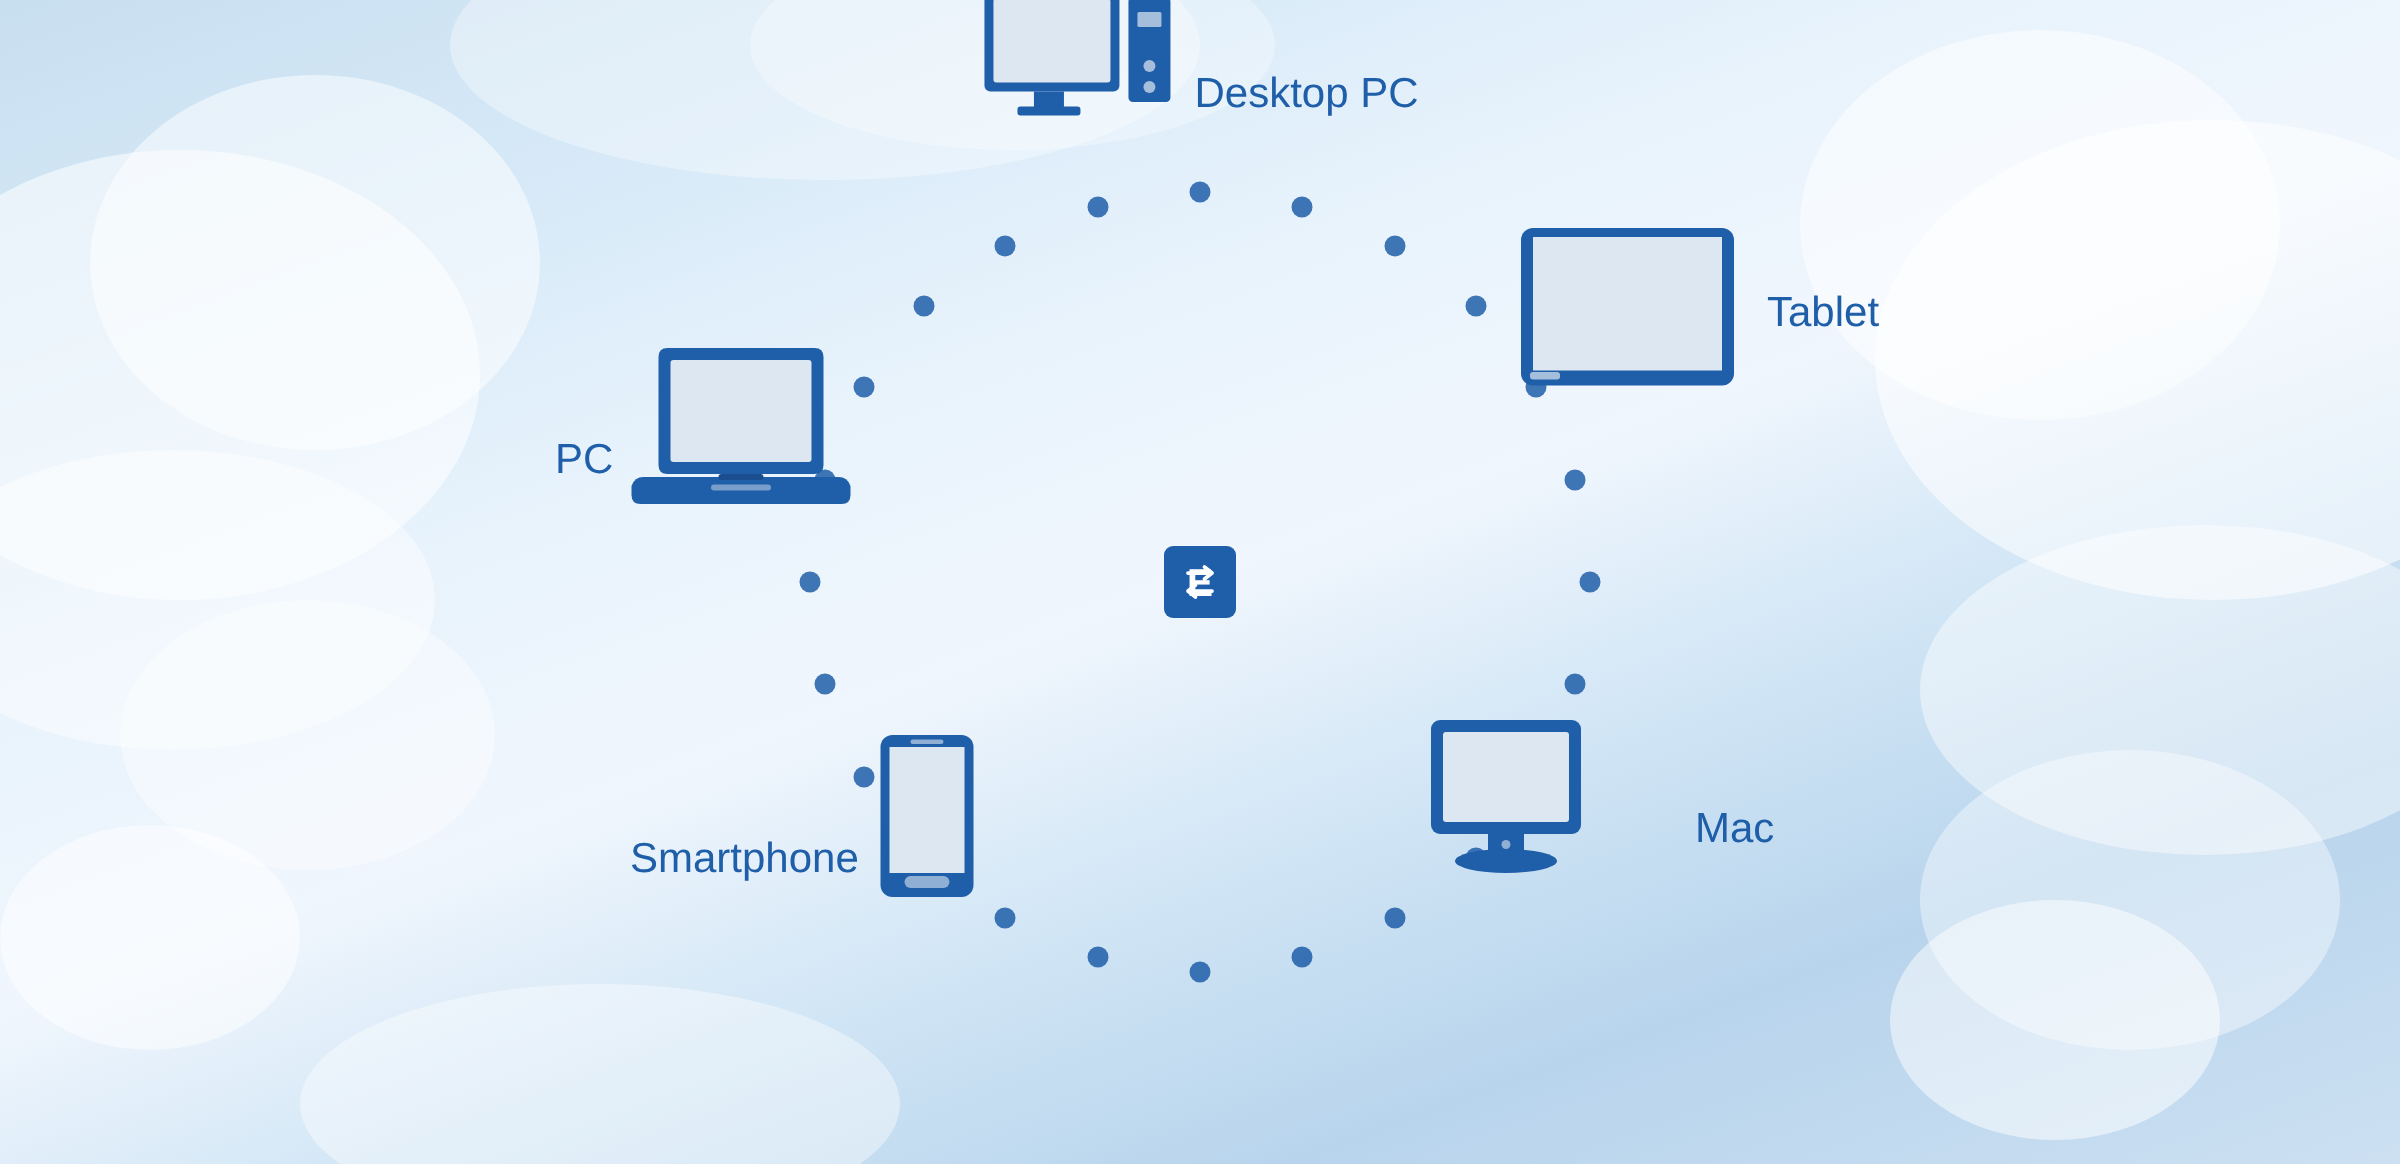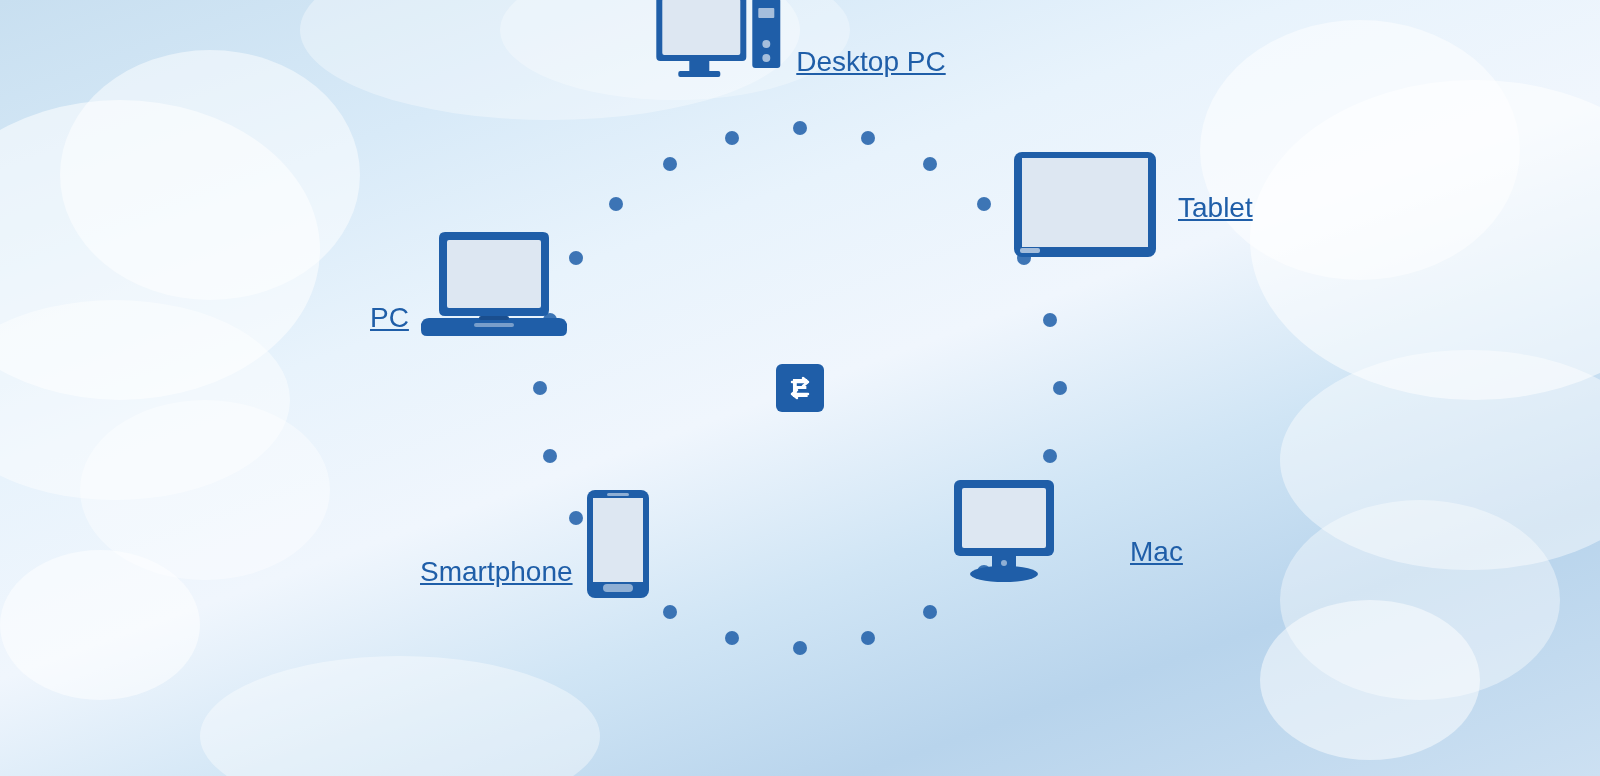--- a/index.html
+++ b/index.html
@@ -44,21 +44,20 @@
       display: flex;
       flex-direction: column;
       align-items: center;
       gap: 8px;
     }
 
     .device-label {
       color: #1f5ea8;
       font-size: 26px;
       font-weight: 500;
-      text-decoration: underline;
     }
 
     
     svg {
       fill: #1f5ea8;
     }
 
     
     .bg {
       position: absolute;
@@ -187,21 +186,21 @@
       <rect x="4" y="2" width="62" height="108" rx="8" fill="#1f5ea8"></rect>
       <rect x="10" y="10" width="50" height="84" fill="white" opacity="0.85"></rect>
 
       <rect x="20" y="96" width="30" height="8" rx="4" fill="white" opacity="0.5"></rect>
 
       <rect x="24" y="5" width="22" height="3" rx="1.5" fill="white" opacity="0.5"></rect>
     </svg>
   </div>
 
   <div class="device" style="position:absolute;top:180px;left:calc(50% - 430px);flex-direction:row;align-items:flex-end;gap:10px;">
-    <span class="device-label" style="font-size:28px;color:#1f5ea8;font-weight:500;margin-bottom:14px;white-space:nowrap;">PC</span>
+    <span class="device-label" style="font-size:28px;color:#1f5ea8;font-weight:500;margin-bottom:26px;white-space:nowrap;">PC</span>
     <svg width="150" height="120" viewBox="0 0 150 120" fill="#1f5ea8" xmlns="http://www.w3.org/2000/svg">
 
       <path d="M20 10 Q20 4 26 4 L124 4 Q130 4 130 10 L130 82 Q130 88 124 88 L26 88 Q20 88 20 82 Z" fill="#1f5ea8"></path>
       <rect x="28" y="12" width="94" height="68" rx="2" fill="white" opacity="0.85"></rect>
 
       <path d="M10 90 L140 90 Q146 90 148 96 L148 102 Q148 108 142 108 L8 108 Q2 108 2 102 L2 96 Q4 90 10 90Z" fill="#1f5ea8"></path>
 
       <rect x="55" y="95" width="40" height="4" rx="2" fill="white" opacity="0.4"></rect>
 
       <rect x="60" y="88" width="30" height="4" rx="2" fill="#1a4e8e"></rect>

